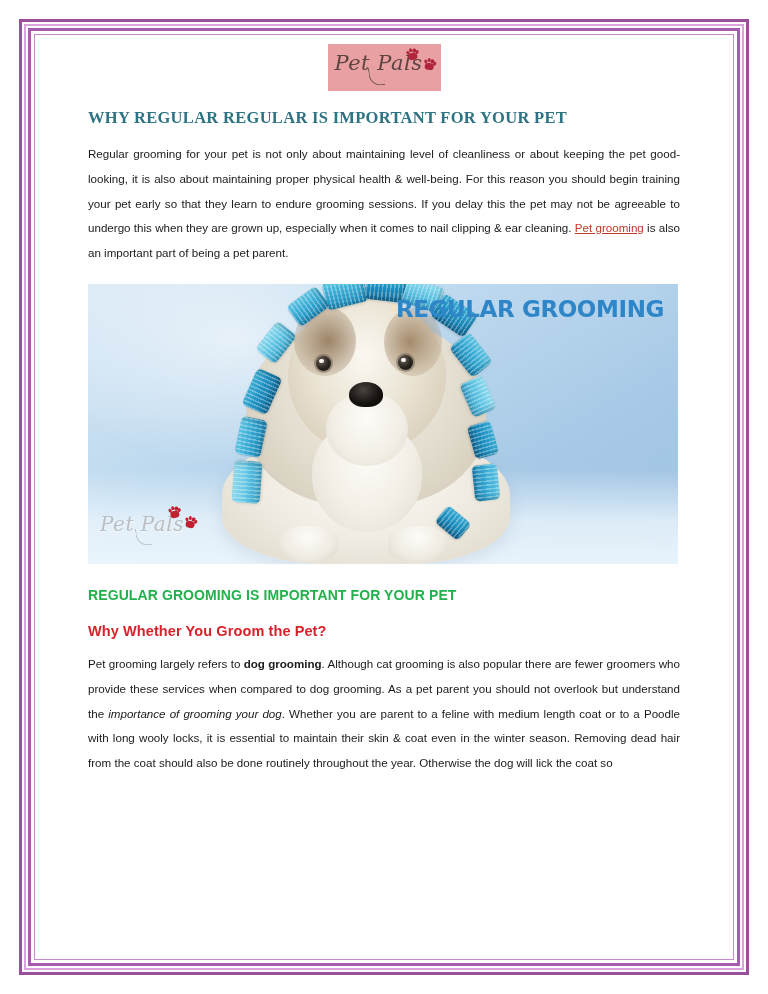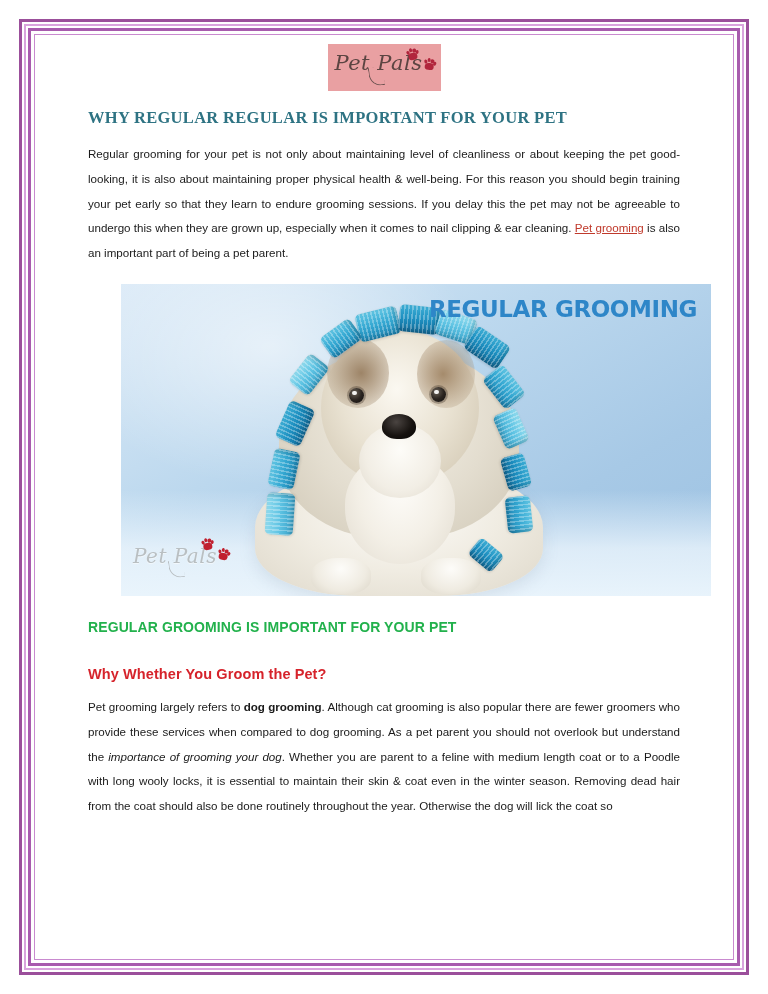--- a/index.html
+++ b/index.html
@@ -128,21 +128,21 @@
     font-weight: bold;
     color: #2E7383;
     letter-spacing: 0.3px;
     margin: 0 0 14px 0;
     line-height: 1.3;
   }
   h2.section-green {
     font-size: 14px;
     font-weight: bold;
     color: #22B14C;
-    margin: 0 0 28px 0;
+    margin: 0 0 17px 0;
     letter-spacing: 0.1px;
     line-height: 1.3;
   }
   h3.section-red {
     font-size: 14.5px;
     font-weight: bold;
     color: #D6232B;
     margin: 0 0 12px 0;
     letter-spacing: 0.1px;
     line-height: 1.3;
@@ -160,25 +160,24 @@
   a.inline-link {
     color: #C0392B;
   }
   .b { font-weight: bold; }
   .i { font-style: italic; margin-top: 8px; }
 
   
   .hero {
     position: relative;
     width: 590px;
-    height: 312px;
+    height: 280px;
     overflow: hidden;
     background: linear-gradient(150deg,#dbeaf7 0%, #bcd8ee 38%, #a7c9e6 72%, #9dc2e2 100%);
     margin-bottom: 22px;
-    margin-left: 33px;
   }
   .hero-bg-glow {
     position: absolute;
     left: -10%; top: -25%;
     width: 70%; height: 90%;
     background: radial-gradient(ellipse at center, rgba(255,255,255,0.55) 0%, rgba(255,255,255,0) 70%);
   }
   .hero-floor {
     position: absolute;
     left: 0; bottom: 0;

